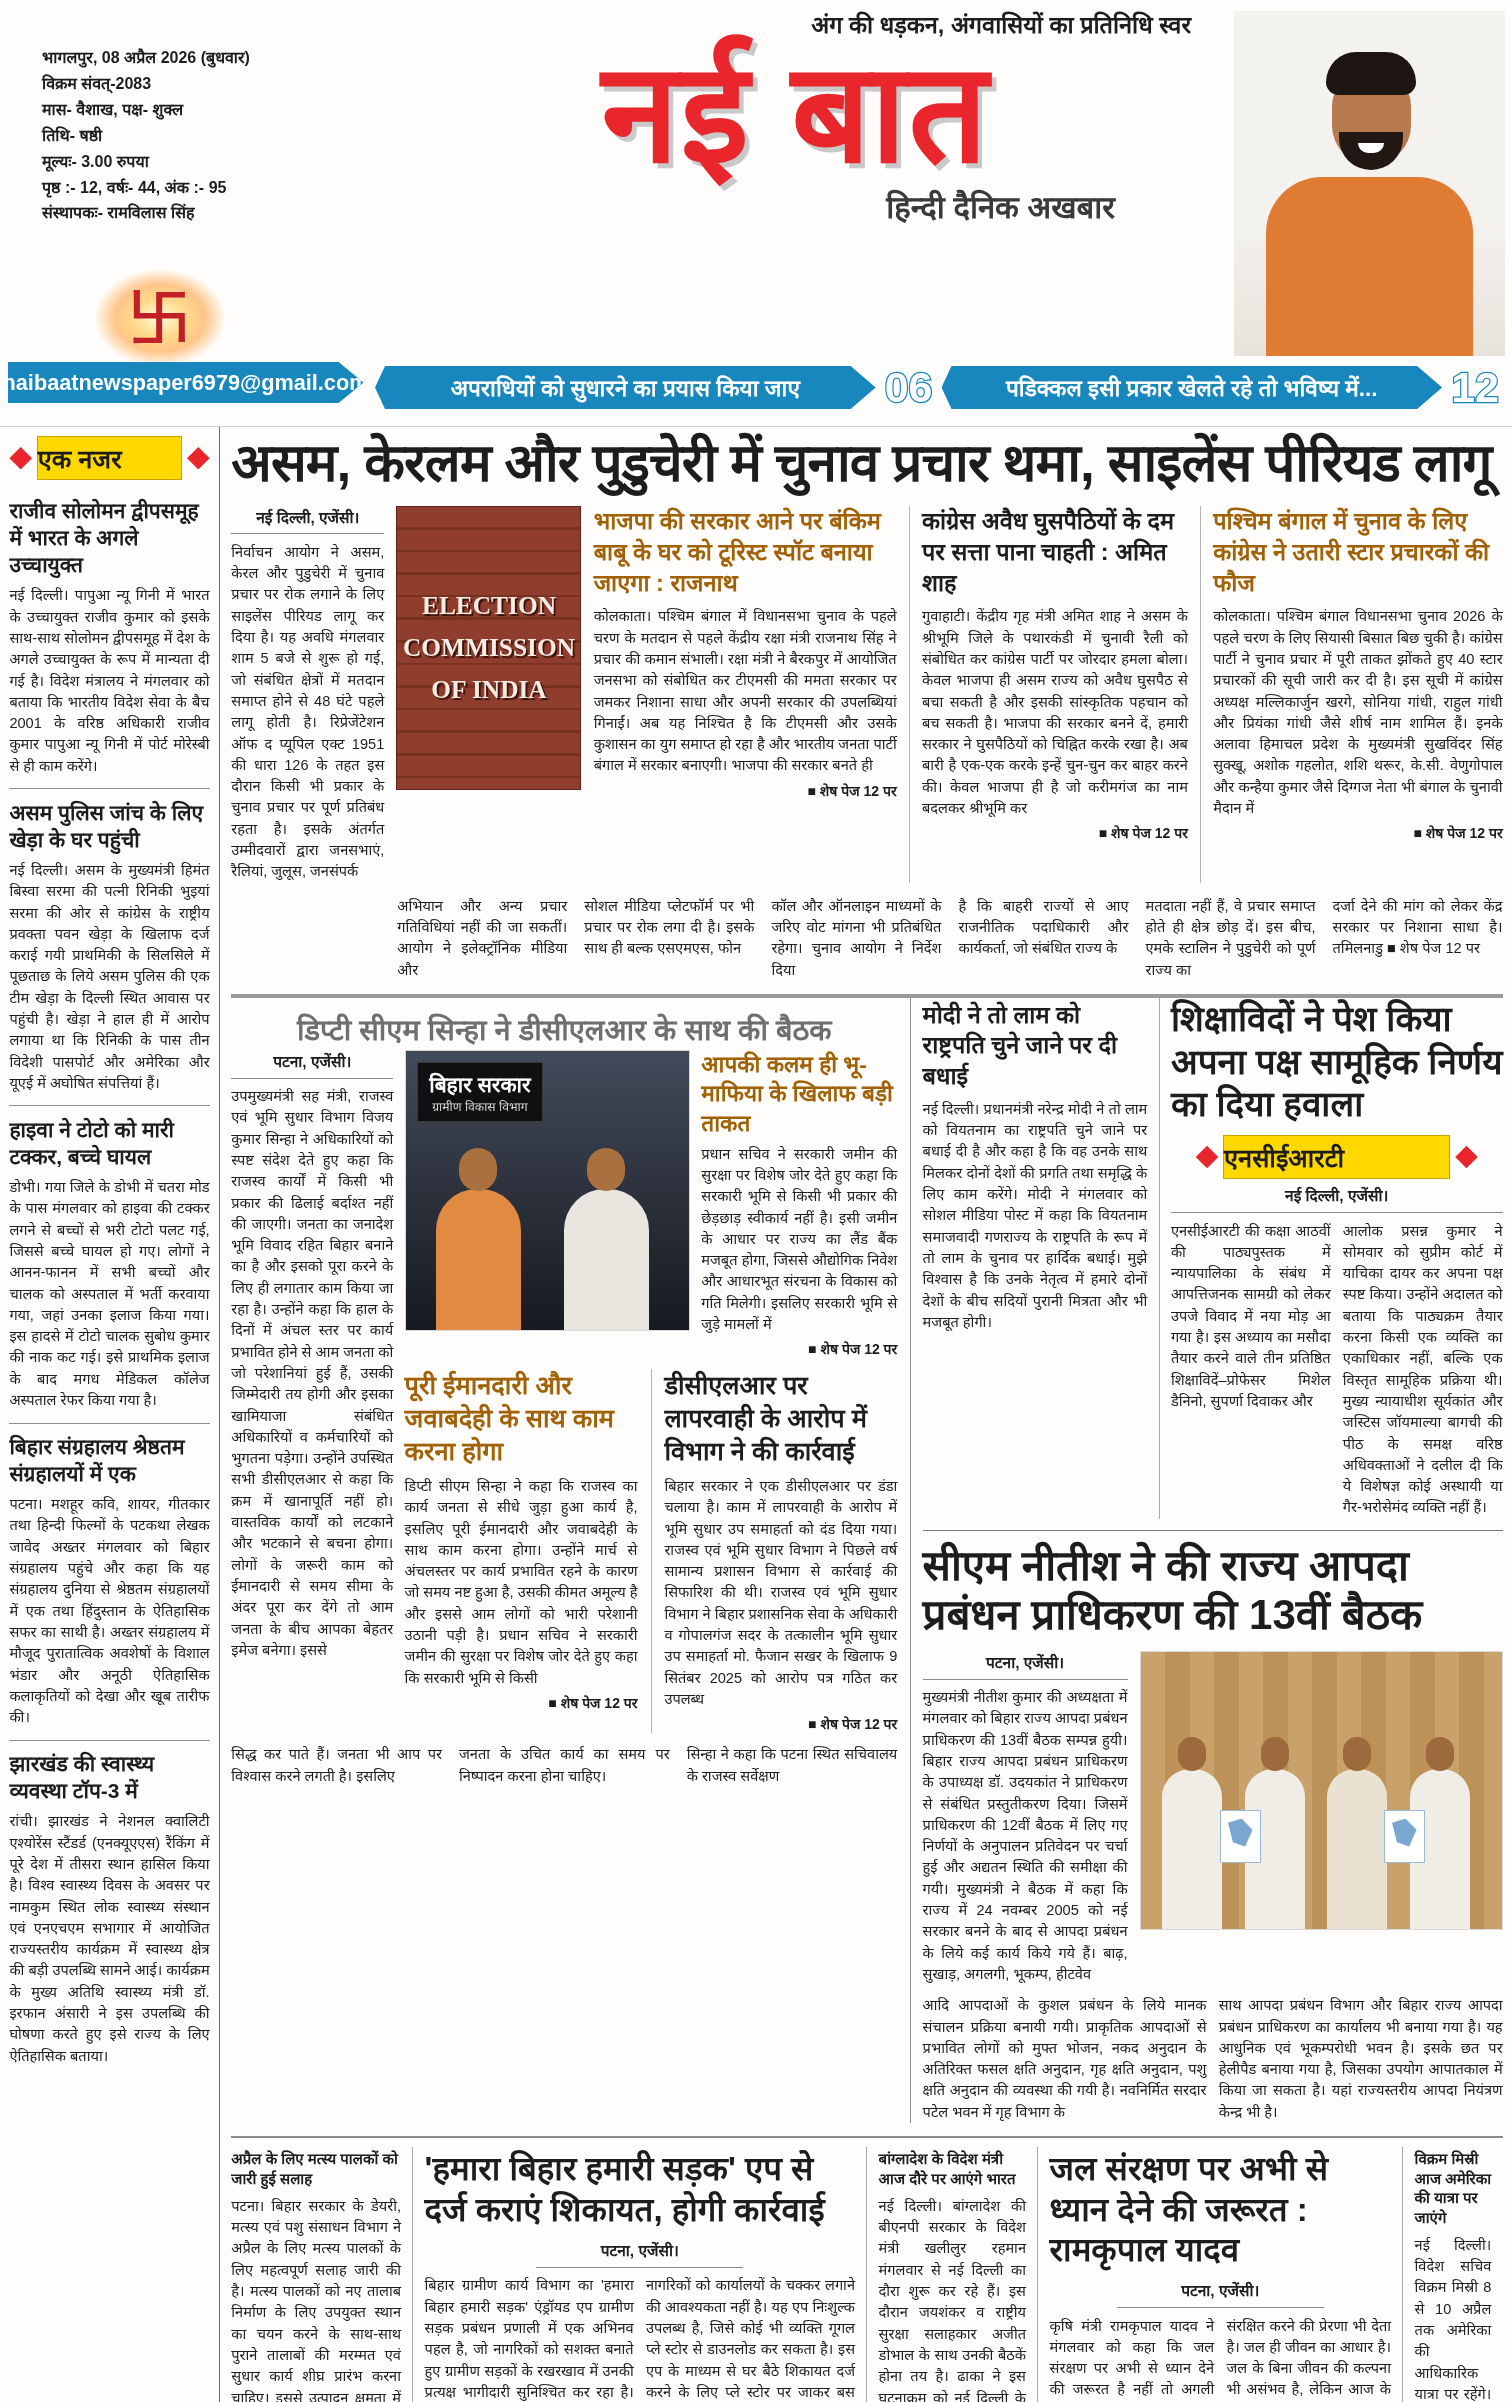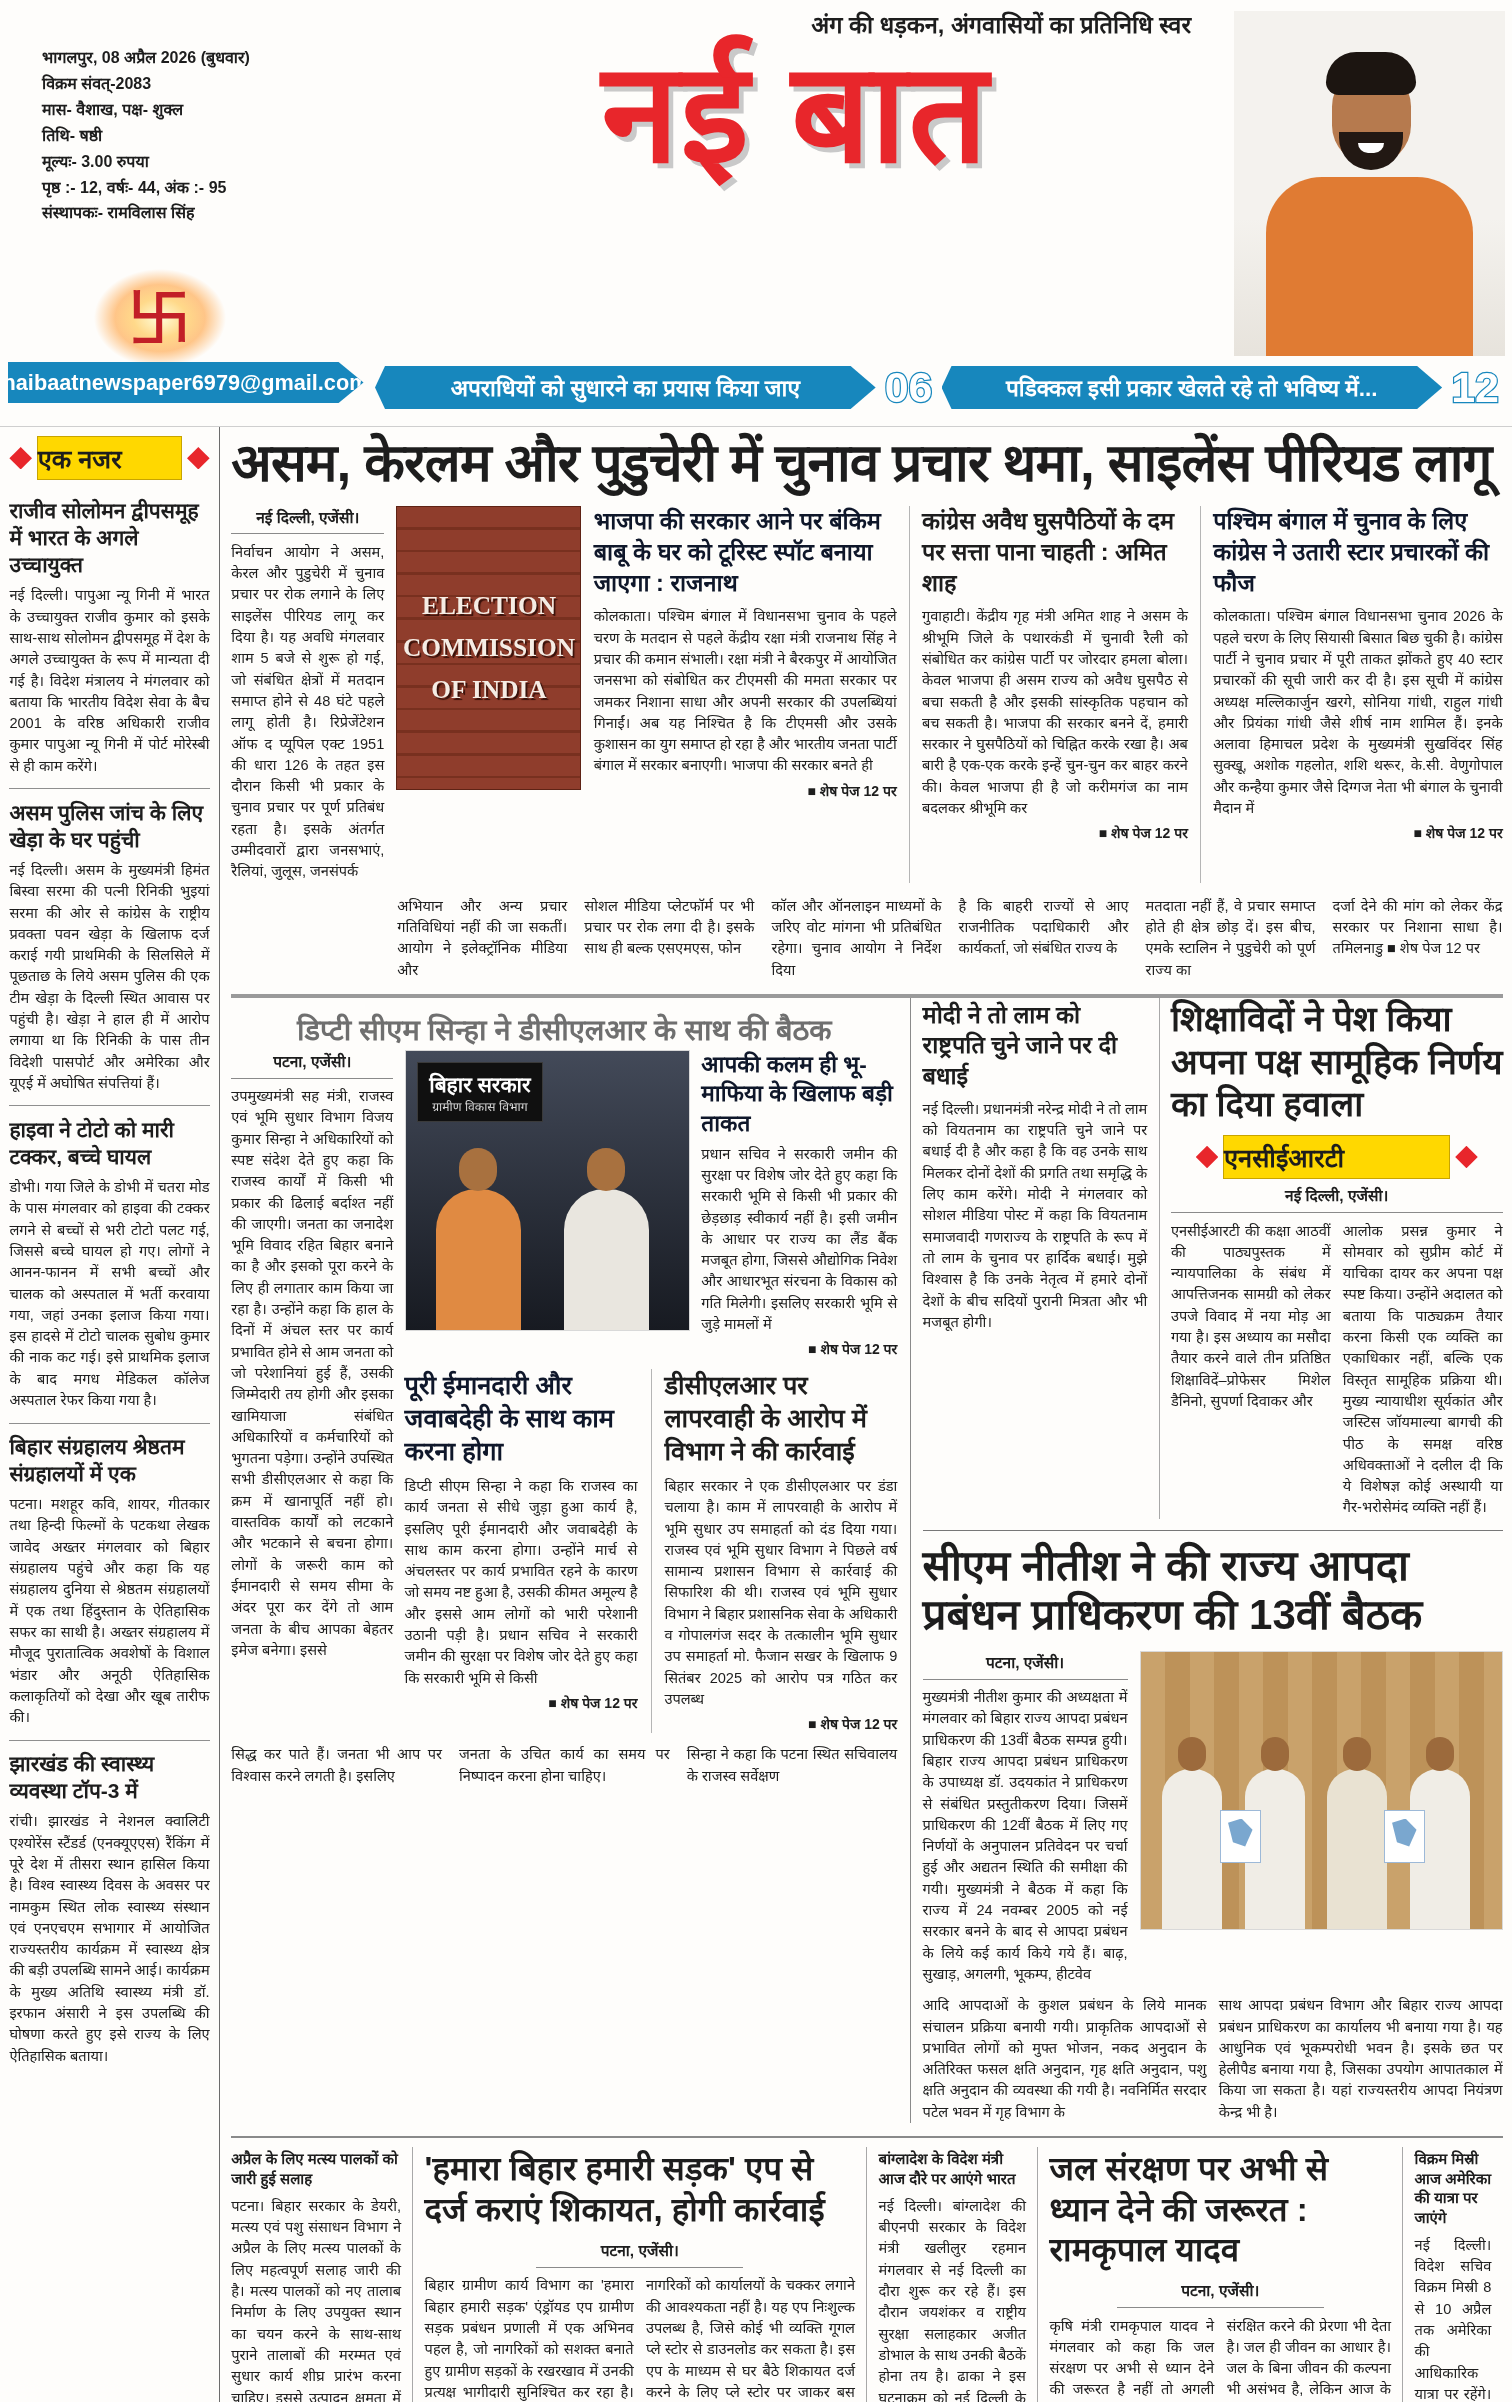--- a/index.html
+++ b/index.html
@@ -34,21 +34,21 @@
   .ribbon { flex:1; height:43px; background:#1787bd; color:#fff; font-weight:800; font-size:22.6px;
             display:flex; align-items:center; justify-content:center; gap:13px;
             clip-path:polygon(2% 0,95% 0,100% 50%,95% 100%,2% 100%,0 50%); }
   .rib-num { font-size:43px; font-weight:800; color:#fff; -webkit-text-stroke:2.4px #1787bd; paint-order:stroke fill; }
 
   
   .byline { text-align:center; font-weight:bold; font-size:15.5px; border-bottom:0.9px solid #8a8a8a;
             padding-bottom:5.6px; margin-bottom:7.5px; }
   .btxt { font-size:14.6px; line-height:1.46; text-align:justify; }
   .more { text-align:right; font-weight:bold; font-size:14px; margin-top:3.8px; }
-  .red-t { color:#0f172a; }
+  .red-t { color:#a16207; }
   .vline { width:0.9px; background:#b5b5b5; }
 
   
   .main-row { display:flex; border-top:1.9px solid #cfcfcf; }
   .sidebar { width:220px; flex:0 0 220px; border-right:1.9px solid #6c6c6c; padding:7.5px 9.4px 0 9.4px; }
   .badge-row { display:flex; align-items:center; gap:4.7px; margin:1.9px 0 7.5px; }
   .diamond { width:22.6px; height:22.6px; background:#e8262b; clip-path:polygon(50% 0,100% 50%,50% 100%,0 50%); flex:0 0 22.6px; }
   .badge-box { flex:1; background:#ffd800; border:0.9px solid #c8a400; 
                font-size:25.4px; font-weight:800; padding:3.8px 0; }
   .sb-story { border-bottom:1.4px solid #8f8f8f; padding:9.4px 0 11.3px; }
@@ -147,20 +147,21 @@
       <div>विक्रम संवत्-2083</div>
       <div>मास- वैशाख, पक्ष- शुक्ल</div>
       <div>तिथि- षष्ठी</div>
       <div>मूल्यः- 3.00 रुपया</div>
       <div>पृष्ठ :- 12, वर्षः- 44, अंक :- 95</div>
       <div>संस्थापकः- रामविलास सिंह</div>
     </div>
     <div class="logo-block">
       <div class="tagline-top">अंग की धड़कन, अंगवासियों का प्रतिनिधि स्वर</div>
       <div class="logo">नई बात</div>
+      <div class="tagline-bottom">हिन्दी दैनिक अखबार</div>
     </div>
     <div class="swastika-wrap">
       <span>卐</span>
     </div>
     <div class="email-ribbon">
       <span>naibaatnewspaper6979@gmail.com</span>
     </div>
     <div class="masthead-photo">
       <span class="mp-hoodie"></span>
       <span class="mp-head"></span>

